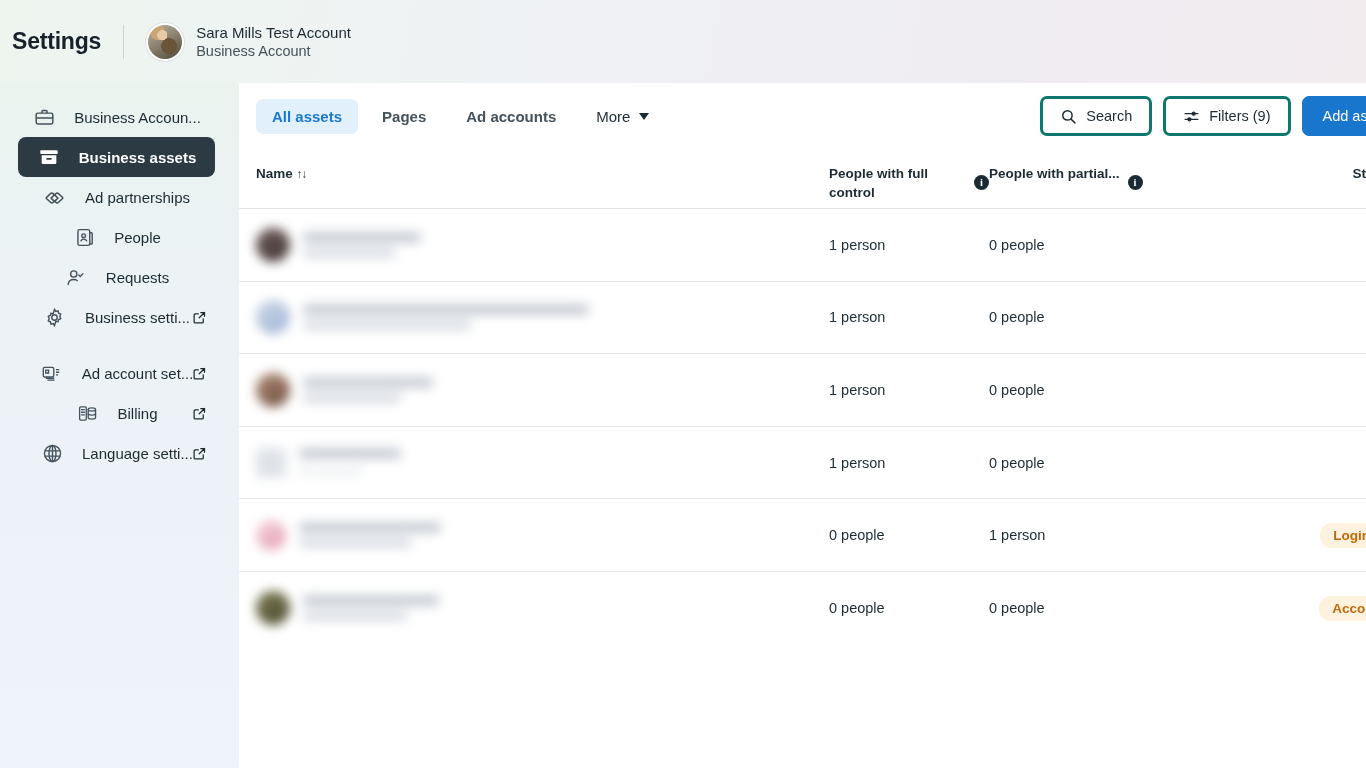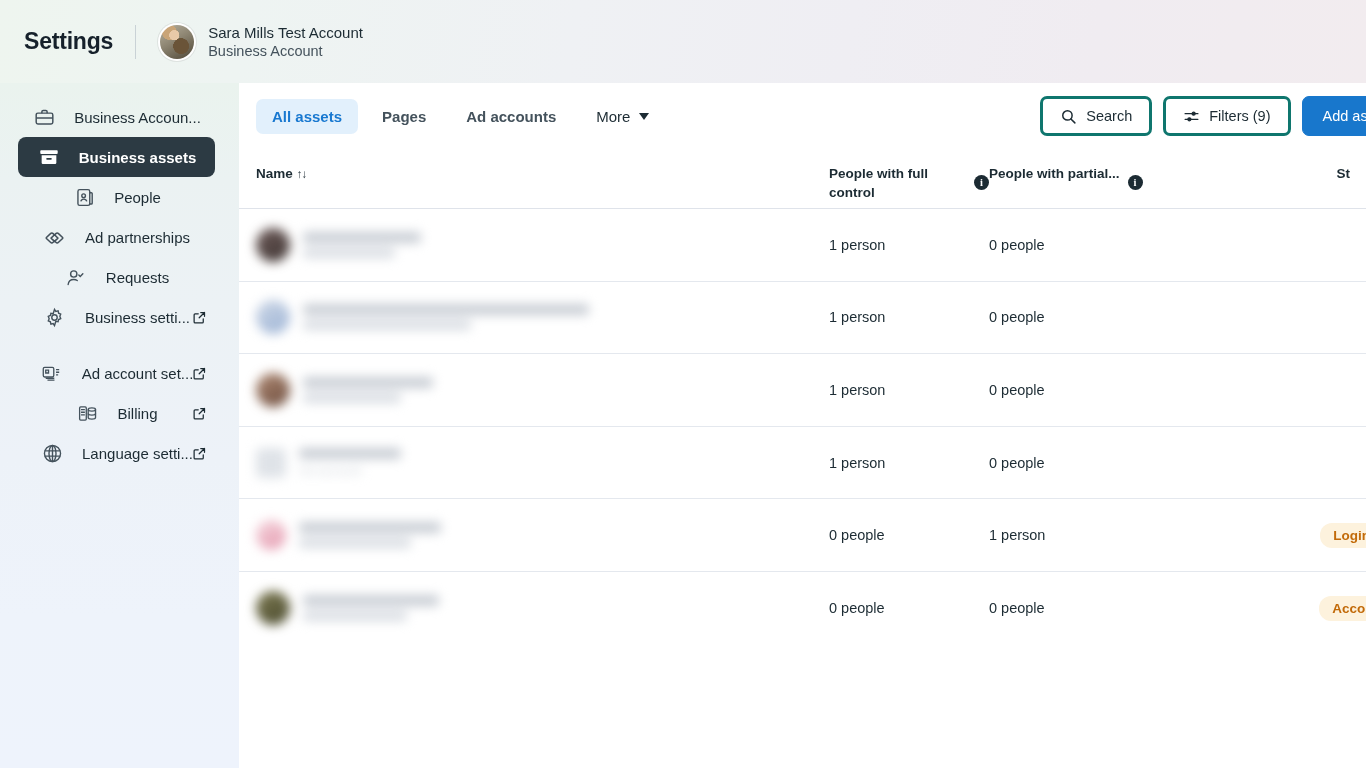--- a/index.html
+++ b/index.html
@@ -13,21 +13,21 @@
   #app { position: relative; width: 1366px; height: 768px; overflow: hidden; }
 
   
   .topbar {
     position: absolute; top: 0; left: 0;
     width: 1366px; height: 83px;
     background: linear-gradient(100deg,
         #eef5ef 0%, #eef4f2 18%, #eff1f4 42%,
         #efeef3 62%, #f0ecf1 80%, #f2ecef 100%);
     display: flex; align-items: center;
-    padding-left: 24px;
+    padding-left: 12px;
   }
   .settings-title {
     font-size: 23px; font-weight: bold; color: #16212b;
     letter-spacing: -0.2px; padding: 0 22px 0 0;
   }
   .hdr-div { width: 1px; height: 34px; background: #c9d2d6; margin-right: 22px; }
   .acct { display: flex; align-items: center; gap: 12px; }
   .avatar-wrap {
     width: 38px; height: 38px; border-radius: 50%;
     background: #fff; padding: 2px;
@@ -126,21 +126,21 @@
     border-bottom: 1px solid #dfe3ea;
     position: relative;
   }
   .th {
     font-size: 13.5px; font-weight: bold; color: #1c2b33;
     line-height: 1.38;
   }
   .col-name  { width: 590px; padding-left: 17px; display: flex; align-items: center; gap: 4px; }
   .col-full  { width: 160px; display: flex; gap: 8px; align-items: flex-start; }
   .col-part  { width: 160px; display: flex; gap: 8px; align-items: flex-start; }
-  .col-stat  { flex: 1; text-align: right; padding-right: 16px; }
+  .col-stat  { flex: 1; text-align: right; padding-right: 0; }
   .sortglyph { font-size: 11.5px; color: #1c2b33; letter-spacing: -1px; }
   .info-i {
     width: 15px; height: 15px; border-radius: 50%;
     background: #1c2b33; color: #fff;
     font-size: 10.5px; font-weight: bold;
     display: flex; align-items: center; justify-content: center;
     flex: 0 0 15px; margin-top: 10px; font-family: "Liberation Serif", serif;
   }
   .row {
     display: flex; align-items: center;
@@ -212,39 +212,39 @@
           <rect x="2.5" y="4.5" width="19" height="4.2" rx="1" fill="#ffffff"></rect>
           <path d="M4 10h16v8.2a1.3 1.3 0 0 1-1.3 1.3H5.3A1.3 1.3 0 0 1 4 18.2z" fill="#ffffff"></path>
           <rect x="9" y="13.2" width="6" height="1.7" rx="0.8" fill="#2c3a43"></rect>
         </svg>
       </span>
       <span class="lbl">Business assets</span>
     </div>
 
     <div class="nav-item">
       <span class="ic">
+        <svg width="23" height="23" viewBox="0 0 24 24" fill="none" stroke="#44525c" stroke-width="1.6" stroke-linejoin="round">
+          <path d="M3 12.5 7.8 8a2 2 0 0 1 2.8 0l1.4 1.4 1.4-1.4a2 2 0 0 1 2.8 0L21 12.5"></path>
+          <path d="M3 12.5 7.8 17a2 2 0 0 0 2.8 0l1.4-1.4 1.4 1.4a2 2 0 0 0 2.8 0L21 12.5"></path>
+          <path d="M8.4 12.6 12 9.2l3.6 3.4-3.6 3.4z"></path>
+        </svg>
+      </span>
+      <span class="lbl">Ad partnerships</span>
+    </div>
+
+    <div class="nav-item">
+      <span class="ic">
         <svg width="21" height="21" viewBox="0 0 24 24" fill="none" stroke="#44525c" stroke-width="1.6">
           <rect x="4.5" y="3" width="13.5" height="18" rx="2"></rect>
           <path d="M18 6.5h1.8a1 1 0 0 1 1 1v11a1 1 0 0 1-1 1H18"></path>
           <circle cx="11" cy="10" r="2.1"></circle>
           <path d="M7.8 16.4c.5-1.8 1.8-2.6 3.4-2.6s2.9.8 3.4 2.6"></path>
         </svg>
       </span>
       <span class="lbl">People</span>
-    </div>
-
-    <div class="nav-item">
-      <span class="ic">
-        <svg width="23" height="23" viewBox="0 0 24 24" fill="none" stroke="#44525c" stroke-width="1.6" stroke-linejoin="round">
-          <path d="M3 12.5 7.8 8a2 2 0 0 1 2.8 0l1.4 1.4 1.4-1.4a2 2 0 0 1 2.8 0L21 12.5"></path>
-          <path d="M3 12.5 7.8 17a2 2 0 0 0 2.8 0l1.4-1.4 1.4 1.4a2 2 0 0 0 2.8 0L21 12.5"></path>
-          <path d="M8.4 12.6 12 9.2l3.6 3.4-3.6 3.4z"></path>
-        </svg>
-      </span>
-      <span class="lbl">Ad partnerships</span>
     </div>
 
     <div class="nav-item">
       <span class="ic">
         <svg width="21" height="21" viewBox="0 0 24 24" fill="none" stroke="#44525c" stroke-width="1.6" stroke-linecap="round">
           <circle cx="10" cy="8" r="3.6"></circle>
           <path d="M3.6 20c.4-3.8 3.1-5.8 6.4-5.8 1.5 0 2.9.4 4 1.2"></path>
           <path d="M15.8 9.2l1.6 1.6 3-3.2"></path>
         </svg>
       </span>

